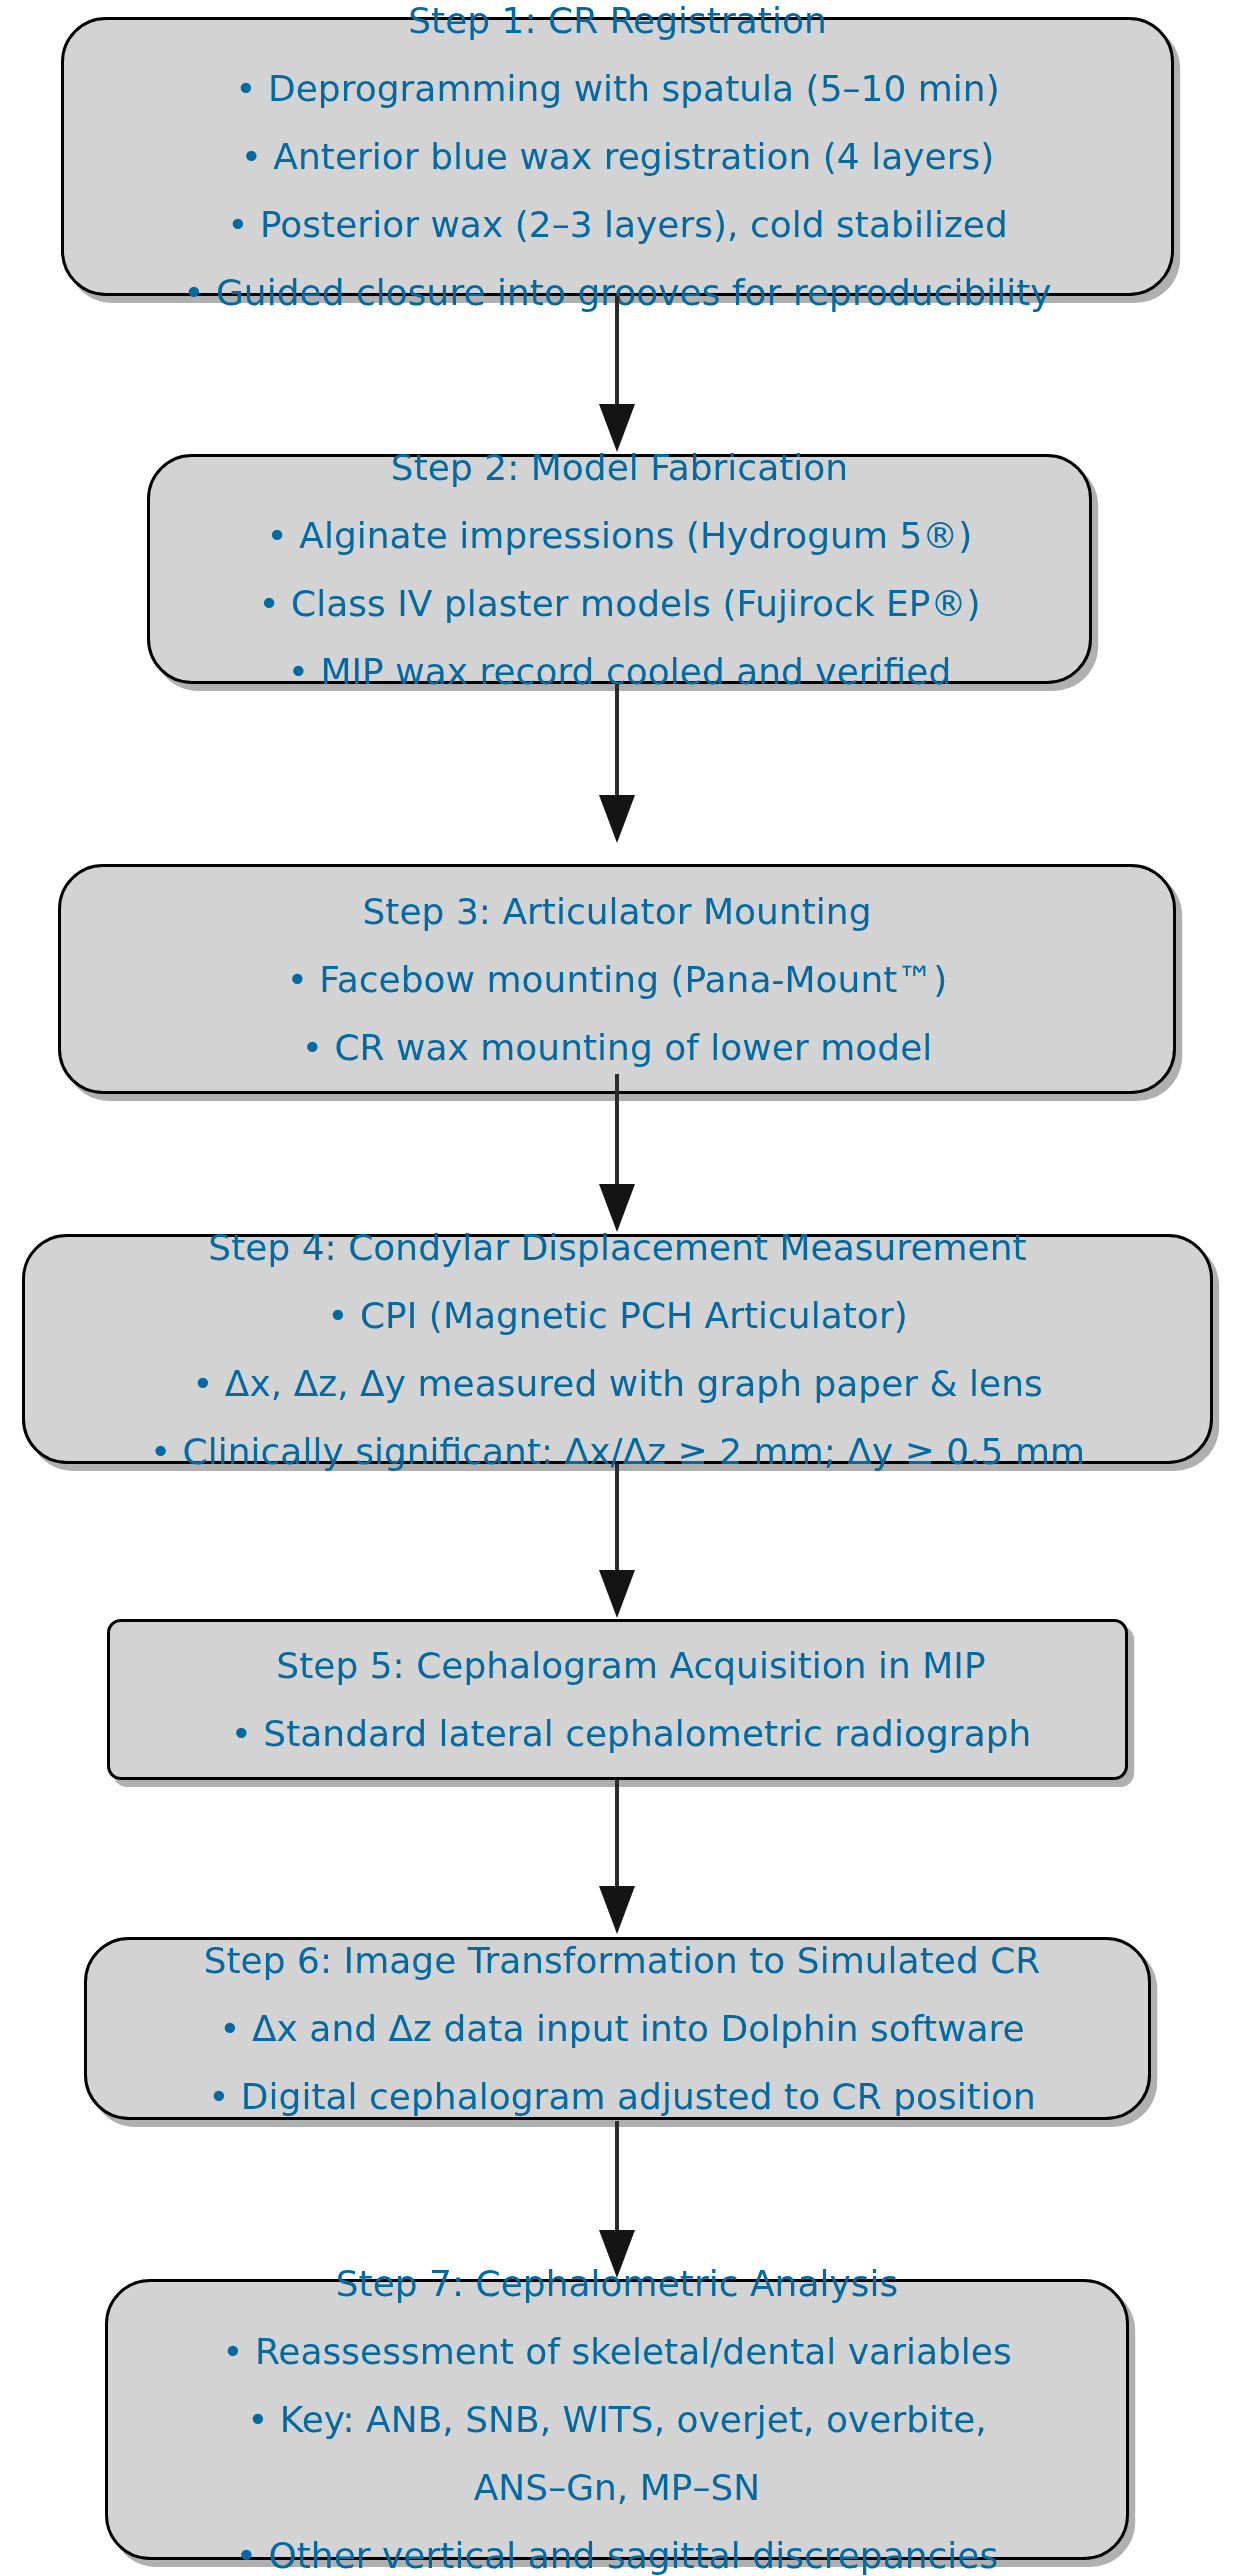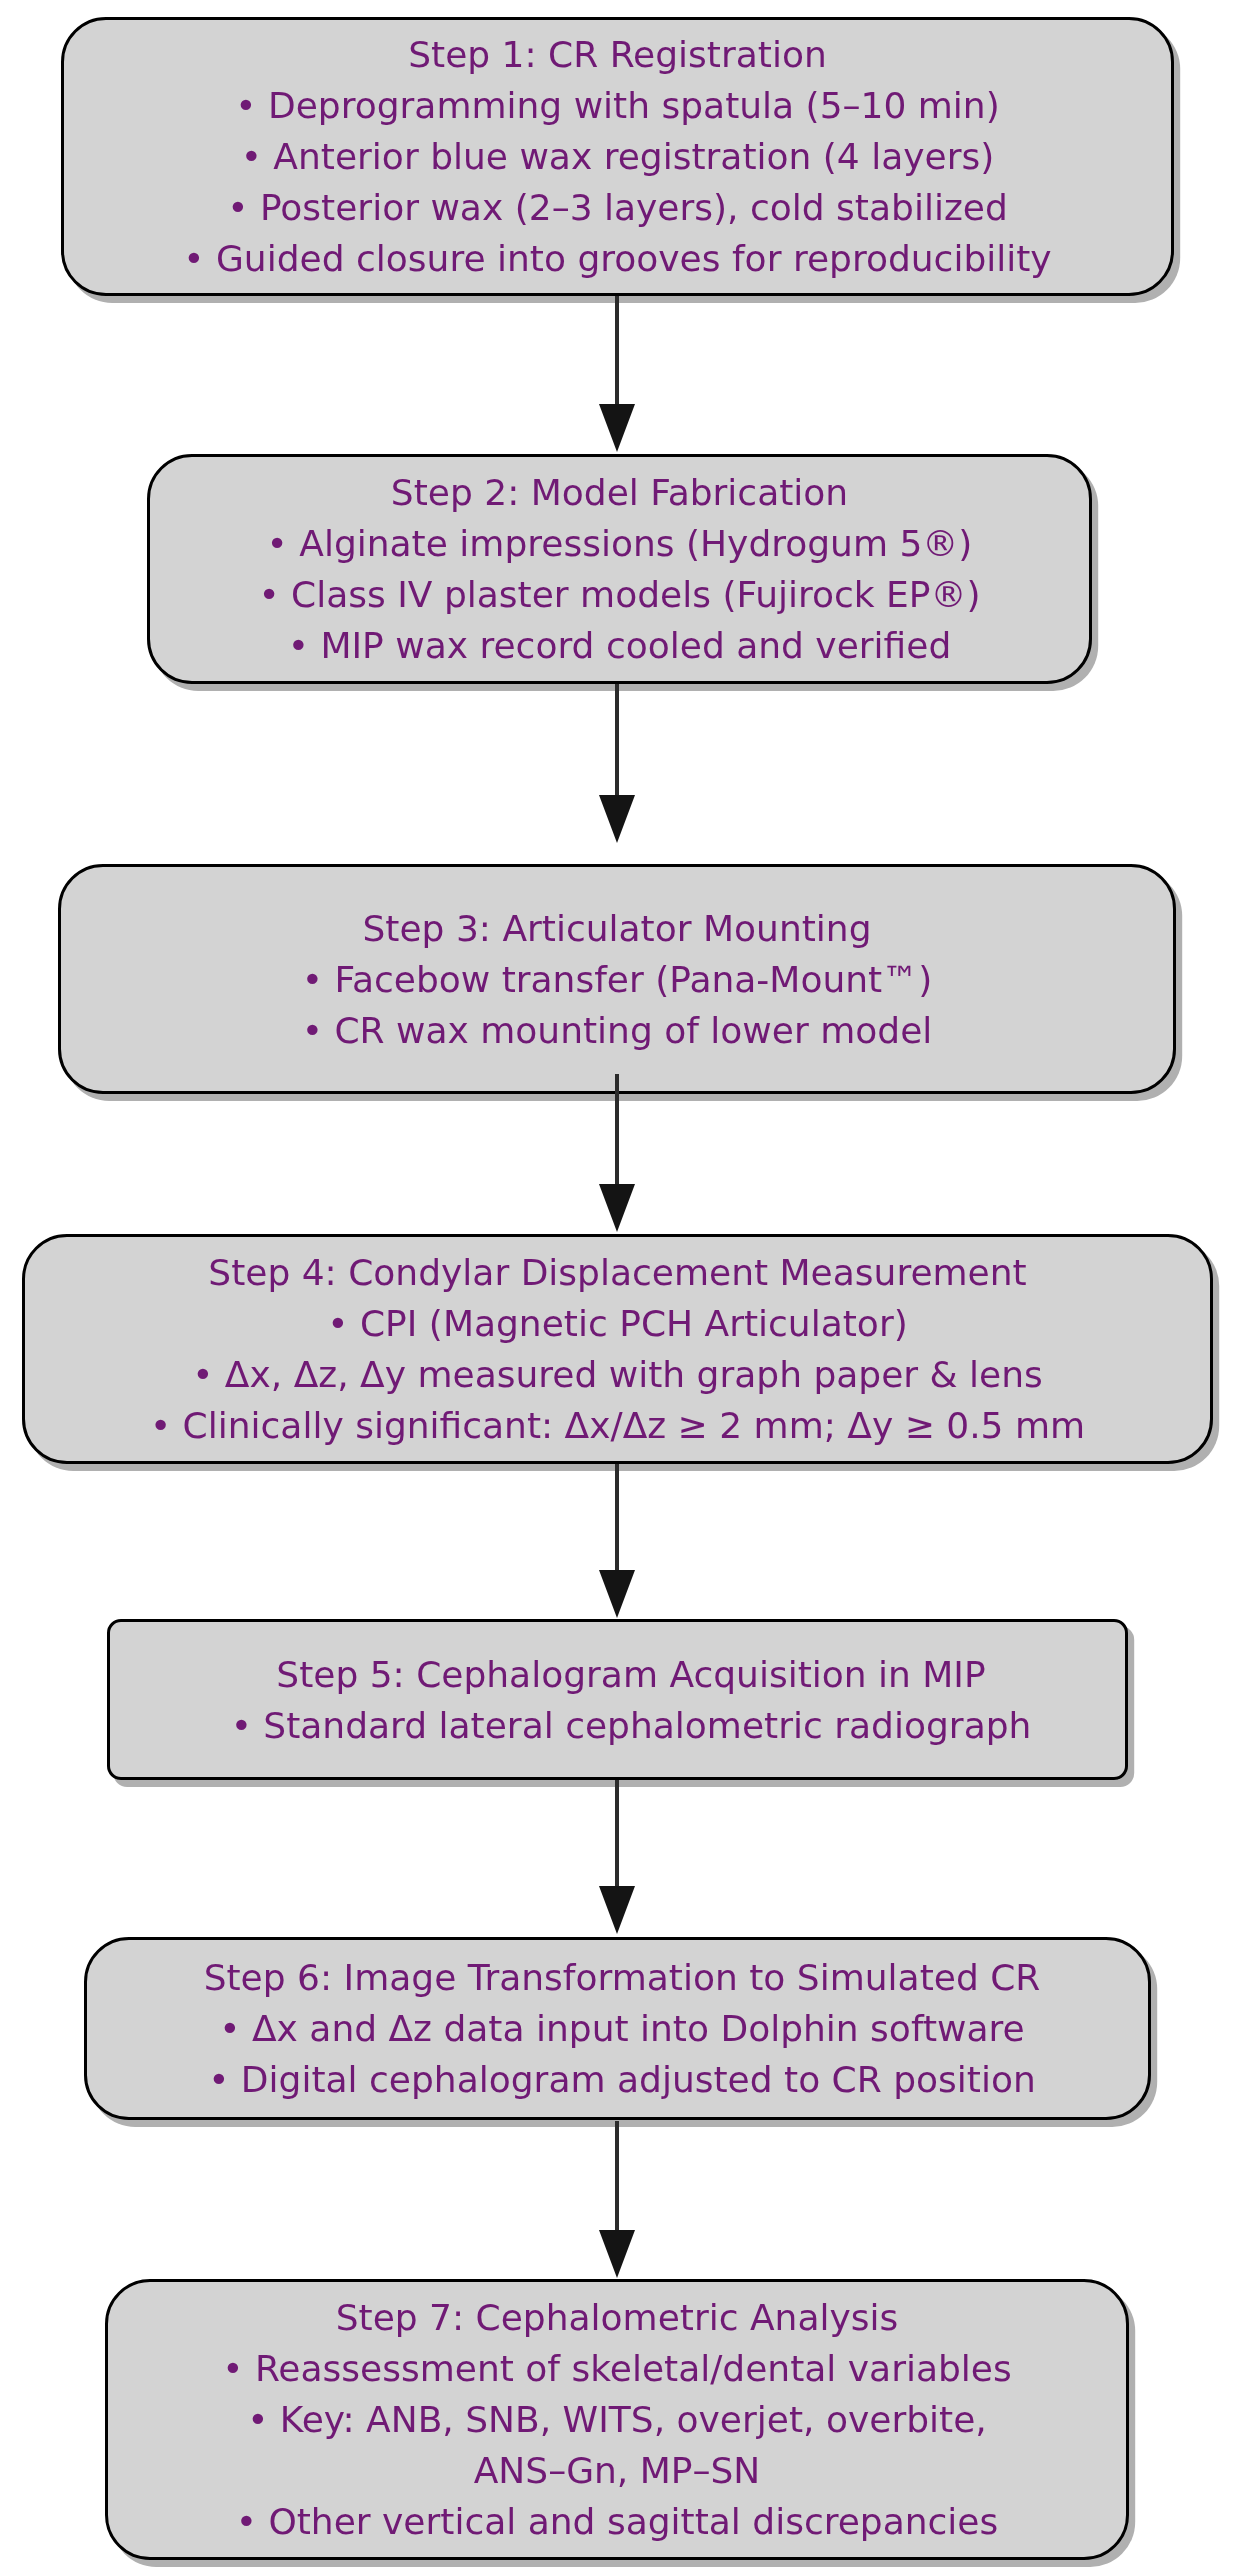--- a/index.html
+++ b/index.html
@@ -20,23 +20,24 @@
     box-sizing: border-box;
     background: #d3d3d3;
     border: 3.1px solid #000000;
     border-radius: 45px;
     box-shadow: 6.2px 7px 0 #b0b0b0;
     display: flex;
     flex-direction: column;
     justify-content: center;
     align-items: center;
     text-align: center;
-    color: #701a75;
+    color: #0369a1;
     font-size: 36px;
     line-height: 51px;
+    gap: 17px;
   }
   .node .line {
     white-space: nowrap;
   }
   
   .n1 { left: 61px;  top: 17px;   width: 1113px; height: 279px; }
   .n2 { left: 147px; top: 454px;  width: 945px; height: 230px; }
   .n3 { left: 58px;  top: 844px; width: 1118px; height: 230px; margin-top: 20px; }
   .n4 { left: 22px;  top: 1234px; width: 1191px; height: 230px; }
   .n5 { left: 107px; top: 1619px; width: 1021px; height: 161px; border-radius: 14px; padding-left: 27px; }
@@ -97,21 +98,21 @@
     <div class="line">• MIP wax record cooled and verified</div>
   </div>
 
   <div class="arrow a2">
     <div class="shaft"></div>
     <div class="head"></div>
   </div>
 
   <div class="node n3">
     <div class="line">Step 3: Articulator Mounting</div>
-    <div class="line">• Facebow transfer (Pana-Mount™)</div>
+    <div class="line">• Facebow mounting (Pana-Mount™)</div>
     <div class="line">• CR wax mounting of lower model</div>
   </div>
 
   <div class="arrow a3">
     <div class="shaft"></div>
     <div class="head"></div>
   </div>
 
   <div class="node n4">
     <div class="line">Step 4: Condylar Displacement Measurement</div>

